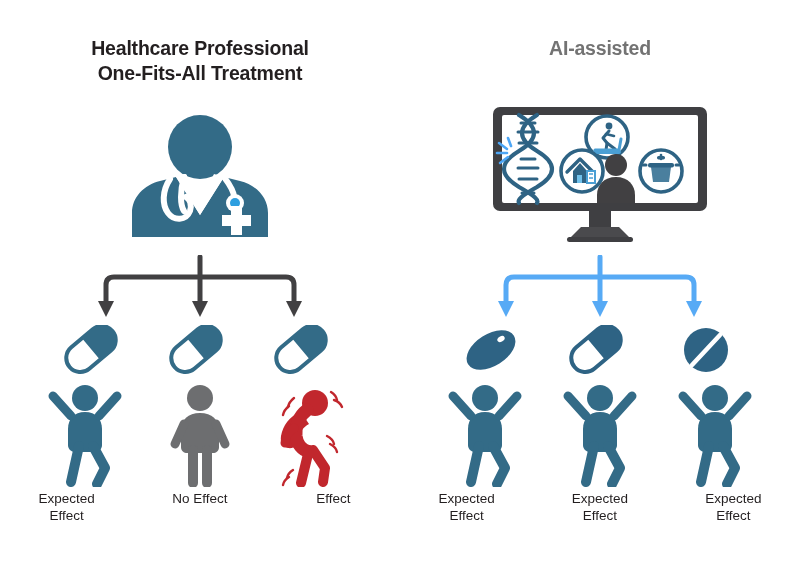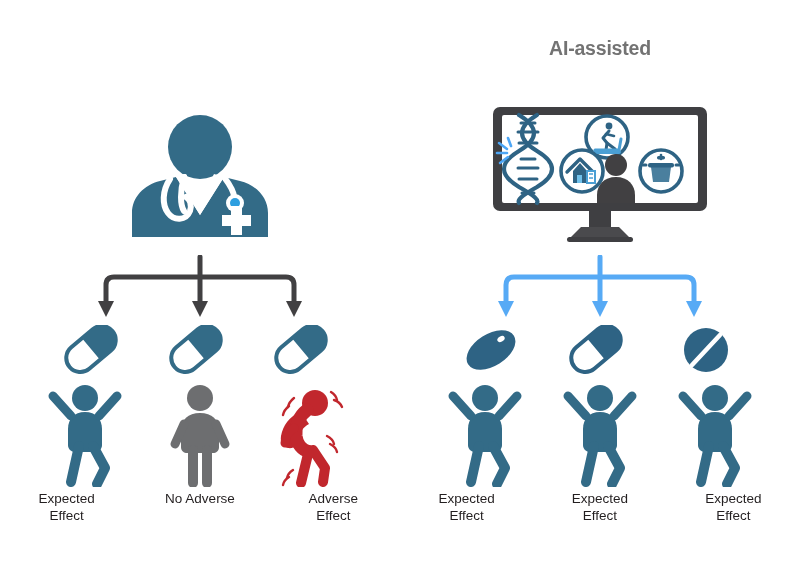--- a/index.html
+++ b/index.html
@@ -36,20 +36,24 @@
   }
   .labelcell .w{display:block;}
 </style>
 </head>
 <body>
 
 <div class="stage">
 
   <div class="panel left">
 
+    <div class="title left-title">
+      <span class="l1">Healthcare Professional</span>
+      <span class="l2">One-Fits-All Treatment</span>
+    </div>
 
     <div class="hero">
       <svg class="svgbox" width="180" height="140" viewBox="0 0 180 140">
         <circle cx="90" cy="42" r="32" fill="#336b87"></circle>
         <path d="M90 132 L22 132 L22 108 C22 92 34 80 50 76 L66 72 L90 110 L114 72 L130 76 C146 80 158 92 158 108 L158 132 Z" fill="#336b87"></path>
         <path d="M66 72 L90 110 L114 72 L104 69 L90 96 L76 69 Z" fill="#ffffff"></path>
         <path d="M60 74 C52 86 52 100 58 108 C64 116 76 116 80 106 C82 100 80 94 76 92" fill="none" stroke="#ffffff" stroke-width="6" stroke-linecap="round"></path>
         <path d="M74 72 C70 86 70 100 74 106" fill="none" stroke="#ffffff" stroke-width="6" stroke-linecap="round"></path>
         <path d="M114 72 C120 80 124 86 124 92" fill="none" stroke="#ffffff" stroke-width="6" stroke-linecap="round"></path>
         <circle cx="125" cy="98" r="9" fill="#ffffff"></circle>
@@ -128,24 +132,23 @@
         </g>
       </svg>
     </div>
 
     <div class="labels">
       <div class="labelcell">
         <span class="w">Expected</span>
         <span class="w">Effect</span>
       </div>
       <div class="labelcell">
-        <span class="w">No Adverse</span>
-      </div>
-      <div class="labelcell">
-        <span class="w">Adverse</span>
+        <span class="w">No Effect</span>
+      </div>
+      <div class="labelcell">
         <span class="w">Effect</span>
       </div>
     </div>
   </div>
 
   <div class="panel right">
 
     <div class="title right-title">
       <span class="l1">AI-assisted</span>
     </div>

